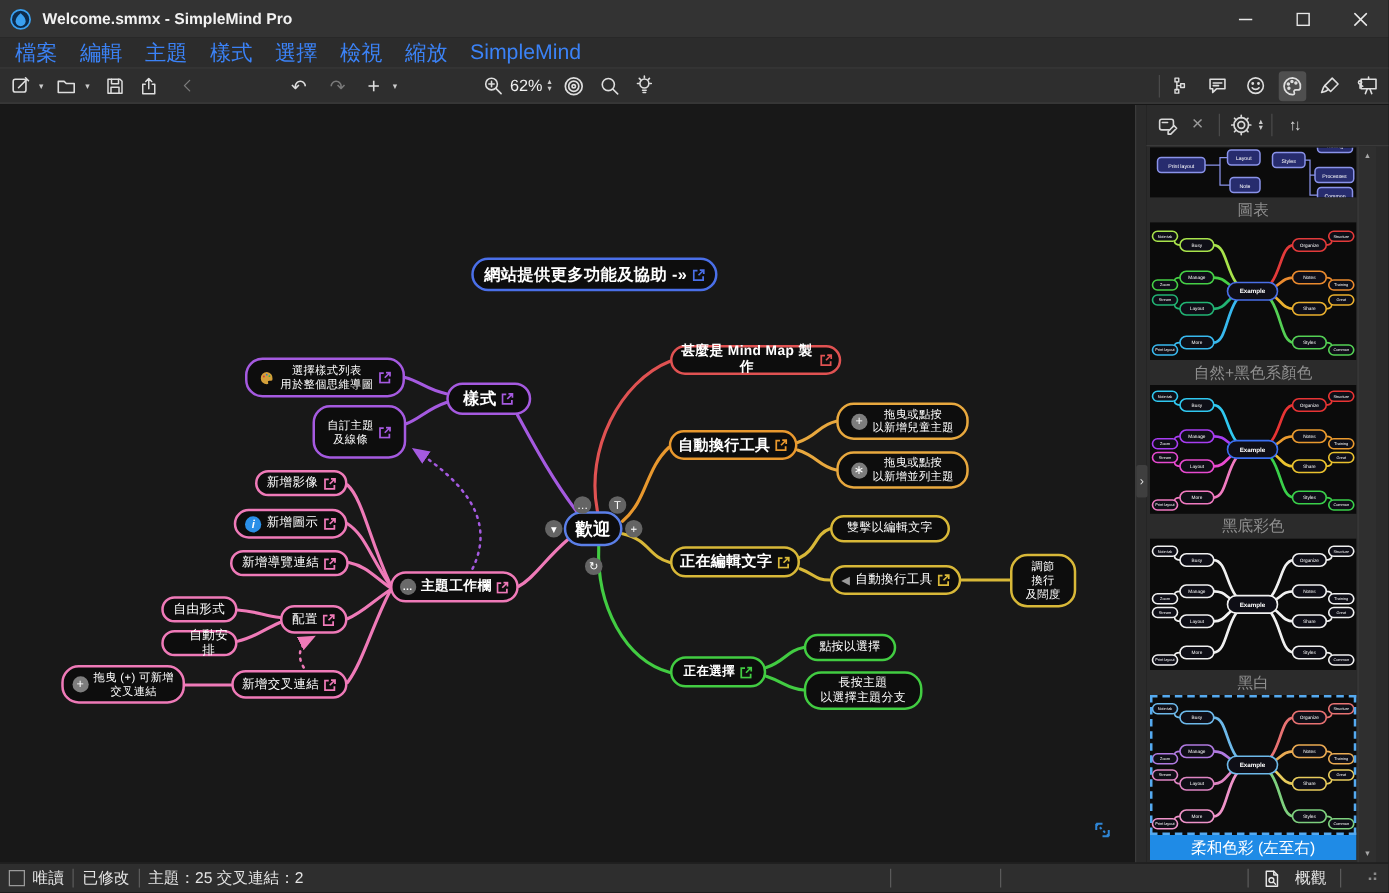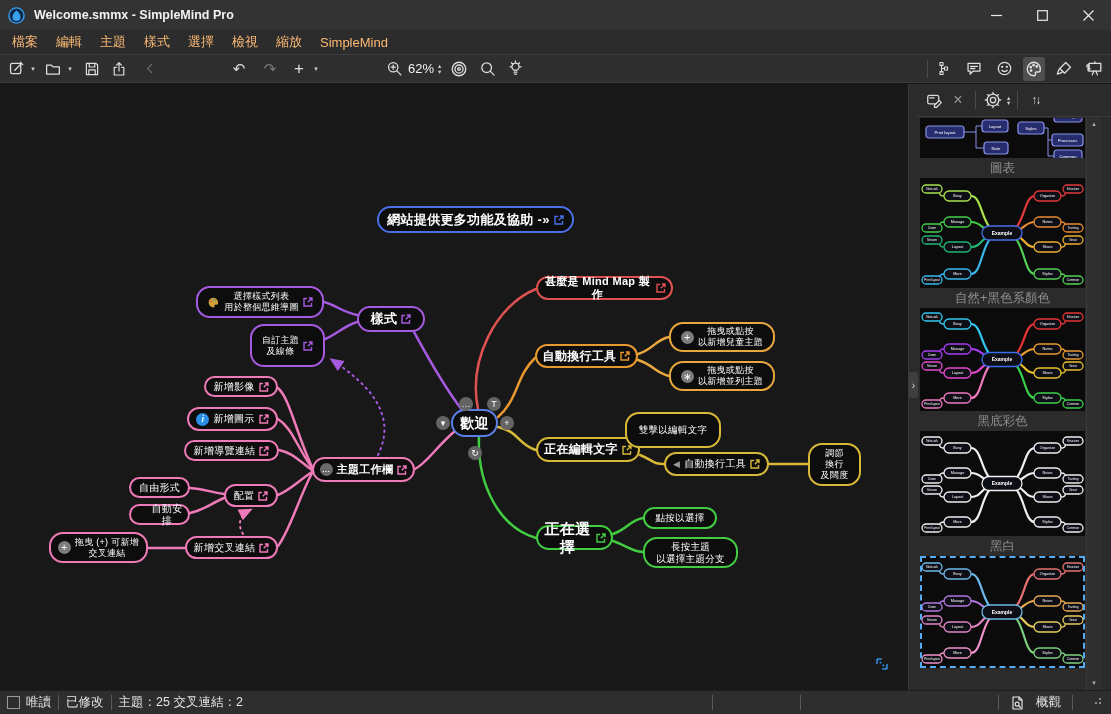--- a/index.html
+++ b/index.html
@@ -7,21 +7,21 @@
 body{font-family:"Liberation Sans","DejaVu Sans",sans-serif;background:#171717;color:#e8e8e8;position:relative}
 
 .titlebar{height:30px;background:#333333;display:flex;align-items:center;padding-left:8px}
 .logo{width:17px;height:17px;margin-right:9px;flex:0 0 auto}
 .title{font-size:12.5px;font-weight:bold;color:#f2f2f2}
 .win-controls{margin-left:auto;display:flex;height:30px}
 .win-btn{width:46px;height:30px;display:flex;align-items:center;justify-content:center;color:#e8e8e8;font-size:13px}
 .win-btn svg{display:block}
 
 .menubar{height:25px;background:#2c2c2c;display:flex;align-items:center;padding-left:3px;border-bottom:1px solid #3c3c3c}
-.menu-item{padding:0 9px;font-size:13px;color:#fdba74}
+.menu-item{padding:0 9px;font-size:17px;color:#3b82f6}
 
 .toolbar{height:28px;background:#2e2e2e;display:flex;align-items:center;border-bottom:1px solid #3c3c3c;position:relative}
 .tbtn{min-width:22px;height:24px;display:flex;align-items:center;justify-content:center;color:#dedede;margin:0 1px}
 .tbtn.dim{color:#7a7a7a}
 .tbtn.active{background:#4f4f4f;border-radius:3px}
 .caret{font-size:7px;color:#cccccc;width:10px;display:flex;align-items:center;justify-content:center}
 .stepper{display:flex;flex-direction:column;font-size:6.5px;line-height:5.5px;color:#cccccc;margin:0 2px}
 .zoomtext{font-size:13px;color:#f0f0f0;margin:0 2px}
 .glyphbtn{font-size:15px}
 .tb-sep{width:1px;height:18px;background:#4a4a4a;margin:0 4px}
@@ -456,21 +456,21 @@
         <div class="nlines">
           <div>正在編輯文字</div>
         </div>
         <span class="link-ic" style="color: rgb(216, 184, 56);">
           <svg width="10" height="10" viewBox="0 0 10 10" fill="none" stroke="currentColor" stroke-width="1.4">
             <path d="M4 1.5 H1 V9 H8.5 V6"></path>
             <path d="M4.8 5.2 L9 1 M5.8 1 H9 V4.2"></path>
           </svg>
         </span>
       </div>
-      <div class="node" style="left: 625px; top: 328px; width: 96px; height: 36px; border-color: rgb(216, 184, 56); font-size: 9.5px; align-items: center;">
+      <div class="node" style="left: 664px; top: 328px; width: 96px; height: 22px; border-color: rgb(216, 184, 56); font-size: 9.5px; align-items: center;">
         <div class="nlines">
           <div>雙擊以編輯文字</div>
         </div>
       </div>
       <div class="node" style="left: 664px; top: 368px; width: 105px; height: 24px; border-color: rgb(216, 184, 56); font-size: 10px;">
         <span class="badge b-trileft">◀</span>
         <div class="nlines">
           <div>自動換行工具</div>
         </div>
         <span class="link-ic" style="color: rgb(216, 184, 56);">
@@ -480,21 +480,21 @@
           </svg>
         </span>
       </div>
       <div class="node" style="left: 808px; top: 359px; width: 53px; height: 43px; border-color: rgb(216, 184, 56); font-size: 9px;">
         <div class="nlines">
           <div>調節</div>
           <div>換行</div>
           <div>及闊度</div>
         </div>
       </div>
-      <div class="node bold" style="left: 536px; top: 441px; width: 77px; height: 25px; border-color: rgb(66, 204, 66); font-size: 15px;">
+      <div class="node bold" style="left: 536px; top: 441px; width: 77px; height: 25px; border-color: rgb(66, 204, 66); font-size: 10px;">
         <div class="nlines">
           <div>正在選擇</div>
         </div>
         <span class="link-ic" style="color: rgb(66, 204, 66);">
           <svg width="10" height="10" viewBox="0 0 10 10" fill="none" stroke="currentColor" stroke-width="1.4">
             <path d="M4 1.5 H1 V9 H8.5 V6"></path>
             <path d="M4.8 5.2 L9 1 M5.8 1 H9 V4.2"></path>
           </svg>
         </span>
       </div>
@@ -791,20 +791,21 @@
                 <path d="M84 56 C106 56 102 97 115 97" stroke="#7ed07e" stroke-width="2.2" fill="none"></path>
                 <rect x="114" y="92" width="27" height="10" rx="5" fill="#0e0e16" stroke="#7ed07e" stroke-width="1.3"></rect>
                 <text x="127.5" y="98.33" font-size="3.8" fill="#fff" text-anchor="middle" font-family="Liberation Sans,sans-serif">Styles</text>
                 <path d="M141 97 C148 97 145 103 143 103" stroke="#7ed07e" stroke-width="1.4" fill="none"></path>
                 <rect x="143" y="99" width="20" height="8" rx="4" fill="#0e0e16" stroke="#7ed07e" stroke-width="1.3"></rect>
                 <text x="153" y="104.085" font-size="3.1" fill="#fff" text-anchor="middle" font-family="Liberation Sans,sans-serif">Common</text>
                 <rect x="62" y="49" width="40" height="14" rx="7" fill="#0e0e16" stroke="#6db9ea" stroke-width="1.3"></rect>
                 <text x="82" y="57.75" font-size="5" font-weight="bold" fill="#fff" text-anchor="middle" font-family="Liberation Sans,sans-serif">Example</text>
               </svg>
             </div>
+            <div class="plabel">柔和色彩 (左至右)</div>
           </div>
         </div>
       <div class="panel-scrollbar">
         <span>▴</span>
         <span>▾</span>
       </div>
     </div>
   </div>
 </div>
 

